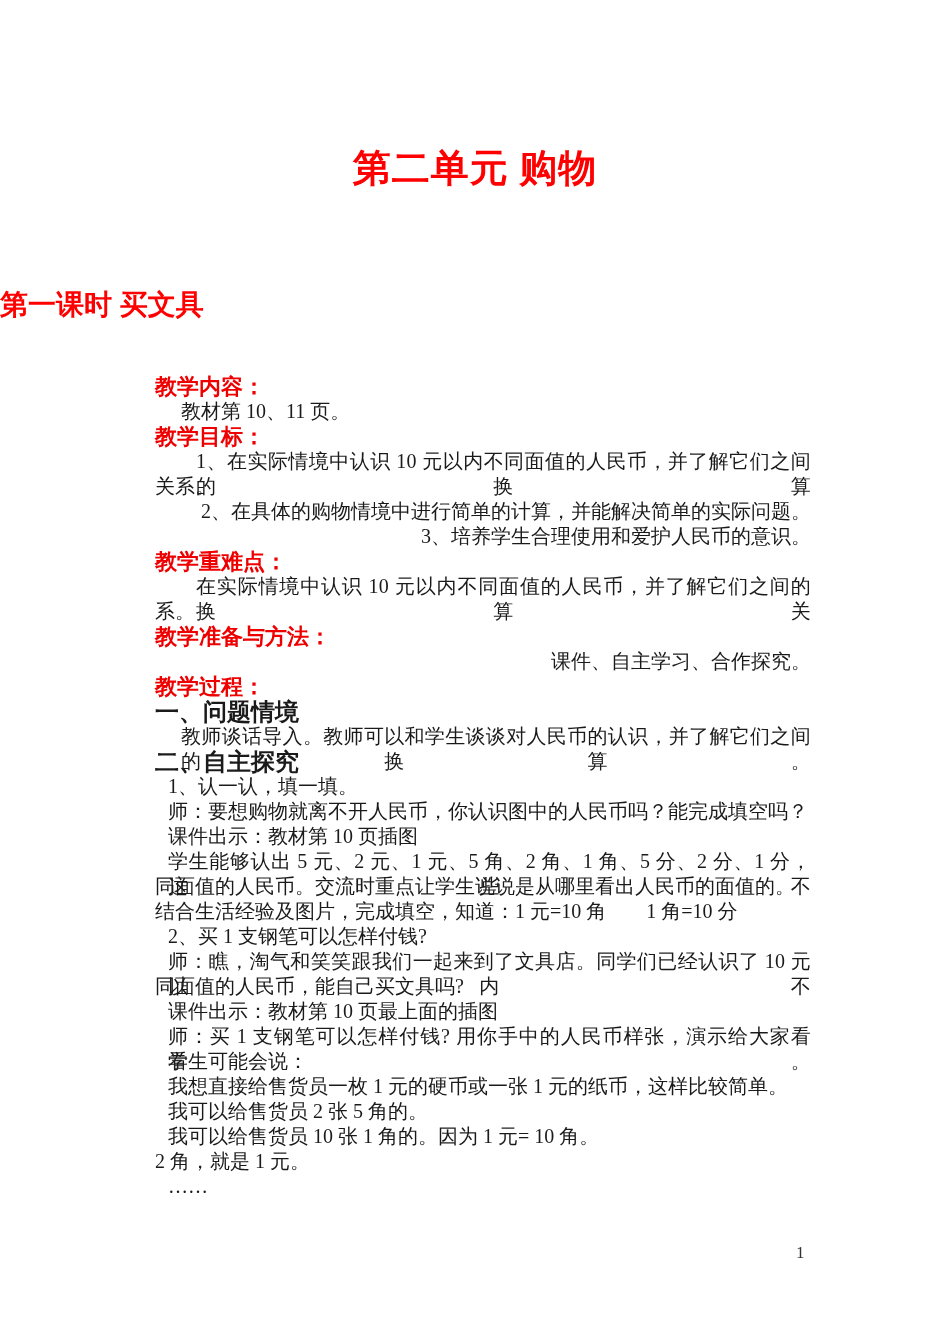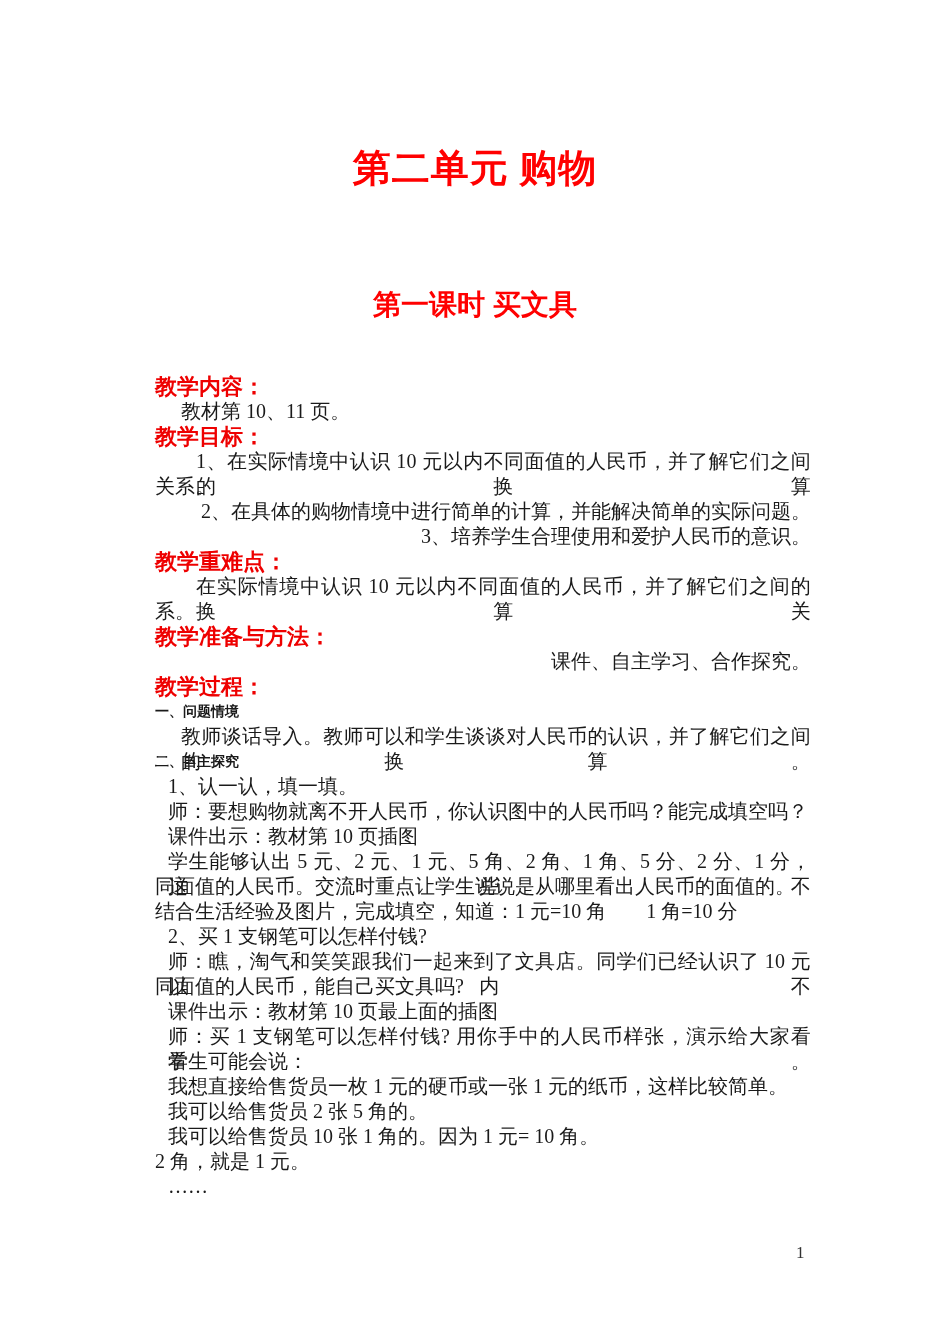--- a/index.html
+++ b/index.html
@@ -28,21 +28,20 @@
     font-weight: 700;
     letter-spacing: 1px;
     color: var(--title-red, #ff0000);
   }
   .doc-subtitle {
     position: absolute;
     top: 286px;
     left: 0;
     width: 950px;
     margin: 0;
-    text-align: center;
     font-family: "Liberation Sans", sans-serif;
     font-size: 28px;
     font-weight: 700;
     color: var(--title-red, #ff0000);
   }
   .doc-body {
     position: absolute;
     top: 374px;
     left: 143px;
     width: 668px;
@@ -56,21 +55,21 @@
     margin-left: 12px;
   }
   .line.heading {
     font-family: "Liberation Sans", sans-serif;
     font-size: 22px;
     font-weight: 700;
     color: var(--accent-red, #ee0000);
   }
   .line.subhead {
     font-family: "Liberation Sans", sans-serif;
-    font-size: 14px;
+    font-size: 24px;
     font-weight: 700;
   }
   .line.boldbody {
     font-weight: 400;
   }
   .line.full {
     white-space: normal;
     text-align: justify;
     text-align-last: justify;
     letter-spacing: 0.3px;

